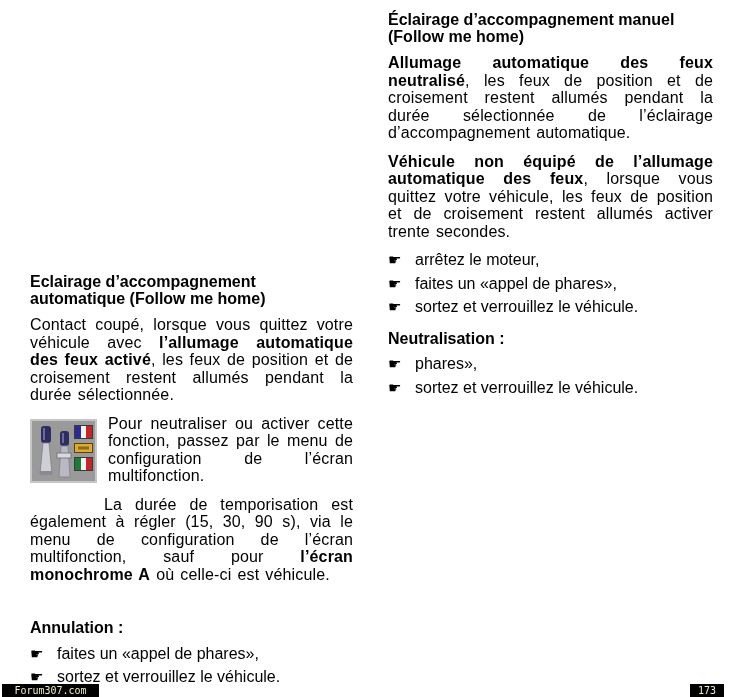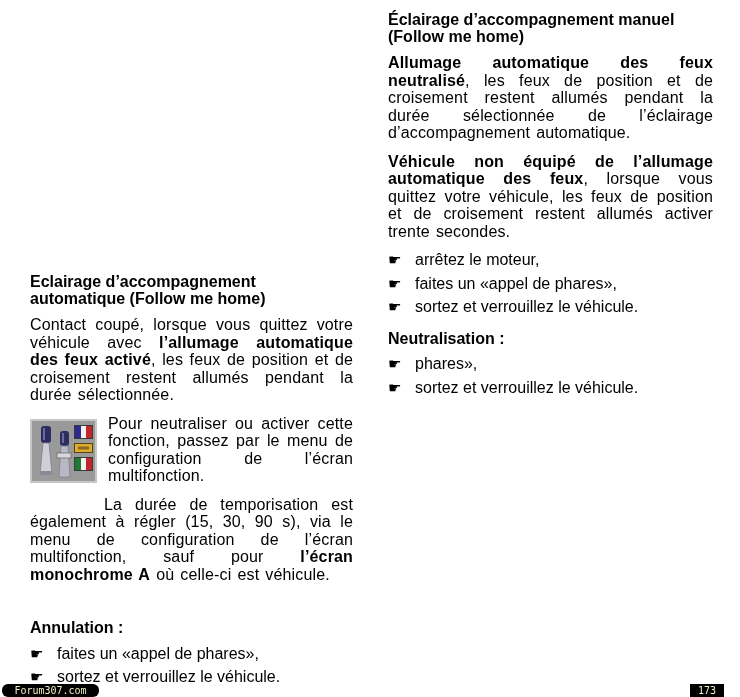--- a/index.html
+++ b/index.html
@@ -77,21 +77,21 @@
     top: 684px;
     height: 13px;
     background: #000000;
     color: #f2eec2;
     font-family: "DejaVu Sans Mono", monospace;
     font-size: 10px;
     line-height: 13px;
     text-align: center;
     letter-spacing: 0;
   }
-  .footer-left  { left: 2px;   width: 97px; border-radius: 6px; }
+  .footer-left  { left: 2px;   width: 97px; }
   .footer-right { left: 690px; width: 34px; }
 </style>
 </head>
 <body>
 
 <div class="column col-left">
 
   <h3 class="doc-heading">Eclairage d’accompagnement automatique (Follow me home)</h3>
 
   <p class="para"><span>Contact coupé, lorsque vous quittez votre véhicule avec </span><b>l’allumage automatique des feux activé</b><span>, les feux de position et de croisement restent allumés pendant la durée sélectionnée.</span></p>

